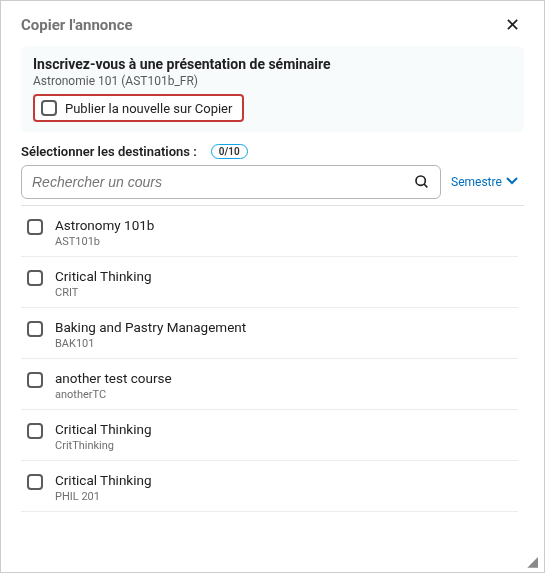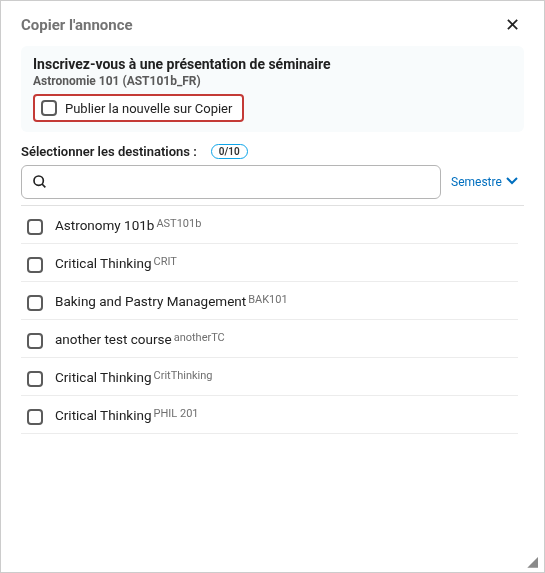--- a/index.html
+++ b/index.html
@@ -46,21 +46,20 @@
   }
   .info-title {
     font-size: 14px;
     font-weight: 700;
     color: #212121;
   }
   .info-sub {
     font-size: 12px;
     color: #5a5a5a;
     margin-top: 2px;
-    font-weight: bold;
   }
   .publish-wrap {
     margin-top: 6px;
     border: 2px solid #c43a36;
     border-radius: 4px;
     display: inline-flex;
     align-items: center;
     padding: 4px 10px 4px 6px;
     background: #fff;
     gap: 8px;
@@ -145,21 +144,21 @@
   .list-scroll::-webkit-scrollbar-track { background: #f0f0f0; }
   .list-scroll::-webkit-scrollbar-thumb { background: #c4c4c4; border-radius: 2px; }
   .row {
     display: flex;
     align-items: flex-start;
     gap: 12px;
     padding: 11px 4px 8px 6px;
     border-bottom: 1px solid #ececec;
   }
   .row .chk { margin-top: 2px; }
-  .row-texts { display:flex; flex-direction:row; gap:2px; }
+  .row-texts { display:flex; flex-direction:column; gap:2px; }
   .row-title { font-size: 13.5px; color:#212121; }
   .row-sub { font-size: 11px; color:#6f6f6f; }
   .footer {
     padding: 10px 20px 14px 20px;
     display:flex;
     align-items:center;
   }
   .next-wrap {
     border: 2px solid #c43a36;
     border-radius: 4px;
@@ -204,20 +203,21 @@
     </div>
   </div>
 
   <div class="dest-row">
     <span>Sélectionner les destinations :</span>
     <span class="pill">0/10</span>
   </div>
 
   <div class="search-row">
     <div class="search-box">
+      <input class="search-input" placeholder="Rechercher un cours" style="">
       <span class="search-icon">
         <svg width="16" height="16" viewBox="0 0 24 24" fill="none" stroke="#222" stroke-width="2.5">
           <circle cx="10" cy="10" r="7"></circle>
           <line x1="20" y1="20" x2="15" y2="15"></line>
         </svg>
       </span>
     </div>
     <div class="semester">
       <span>Semestre</span>
       <span class="chev">

